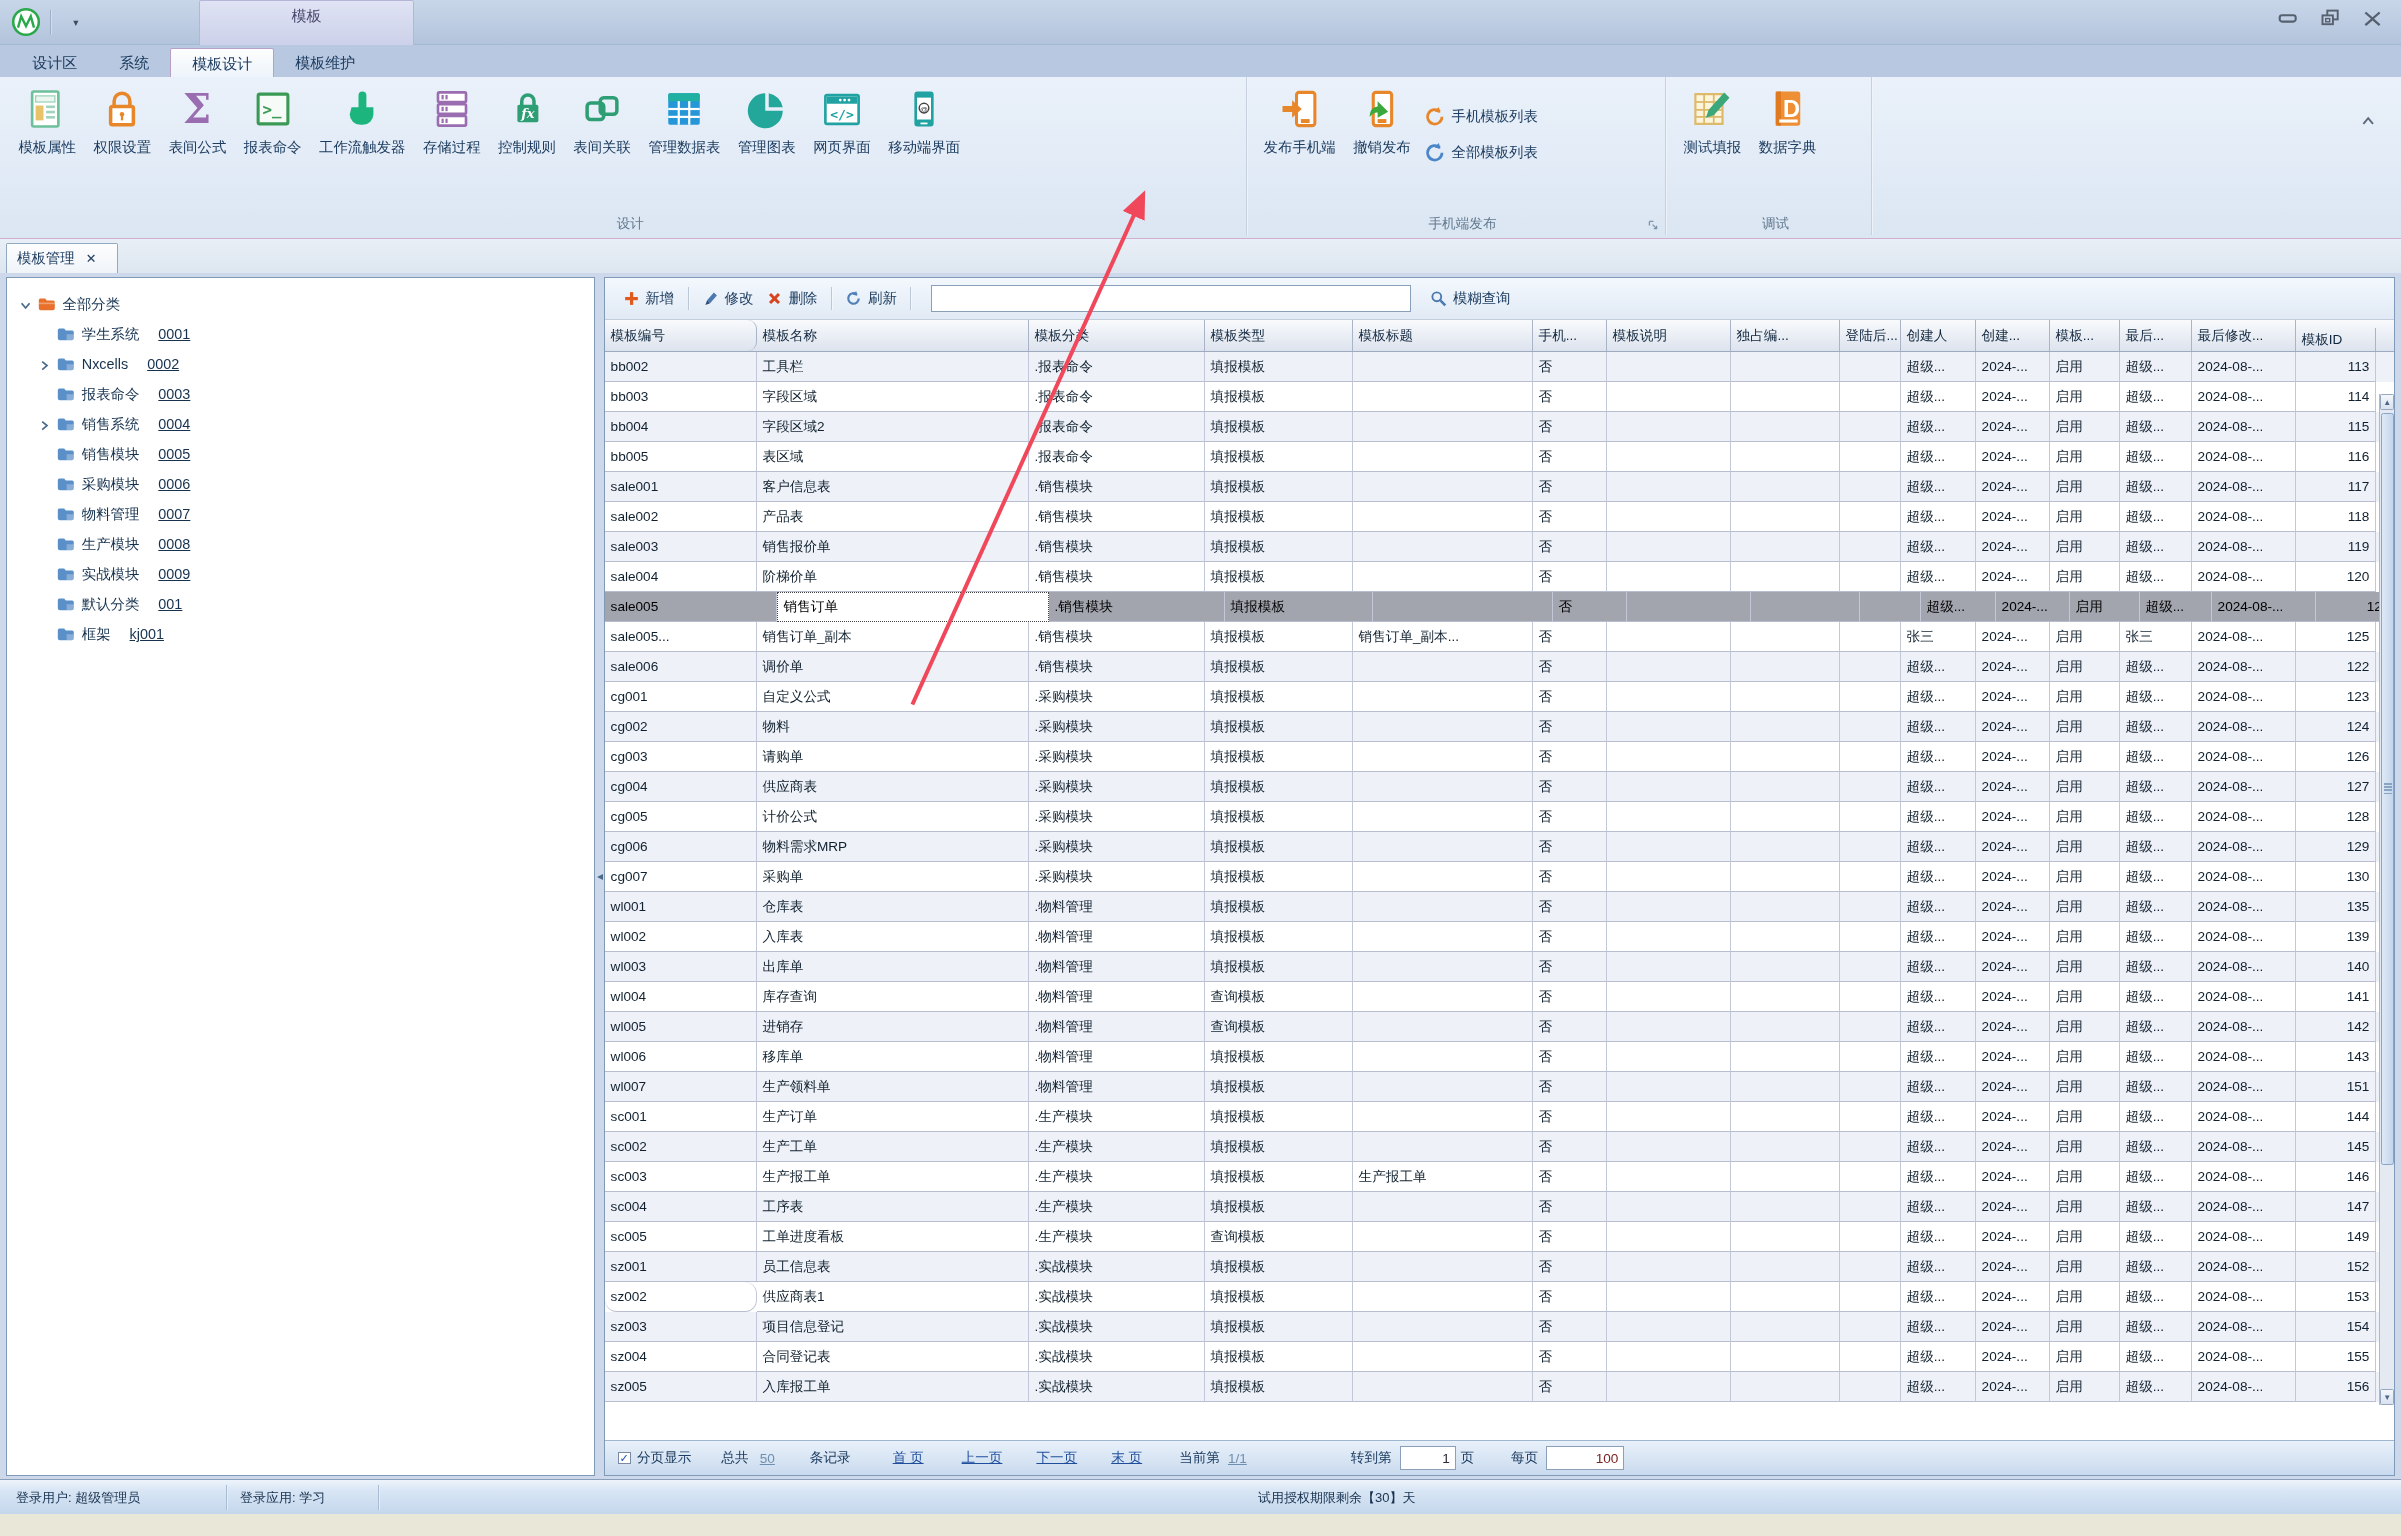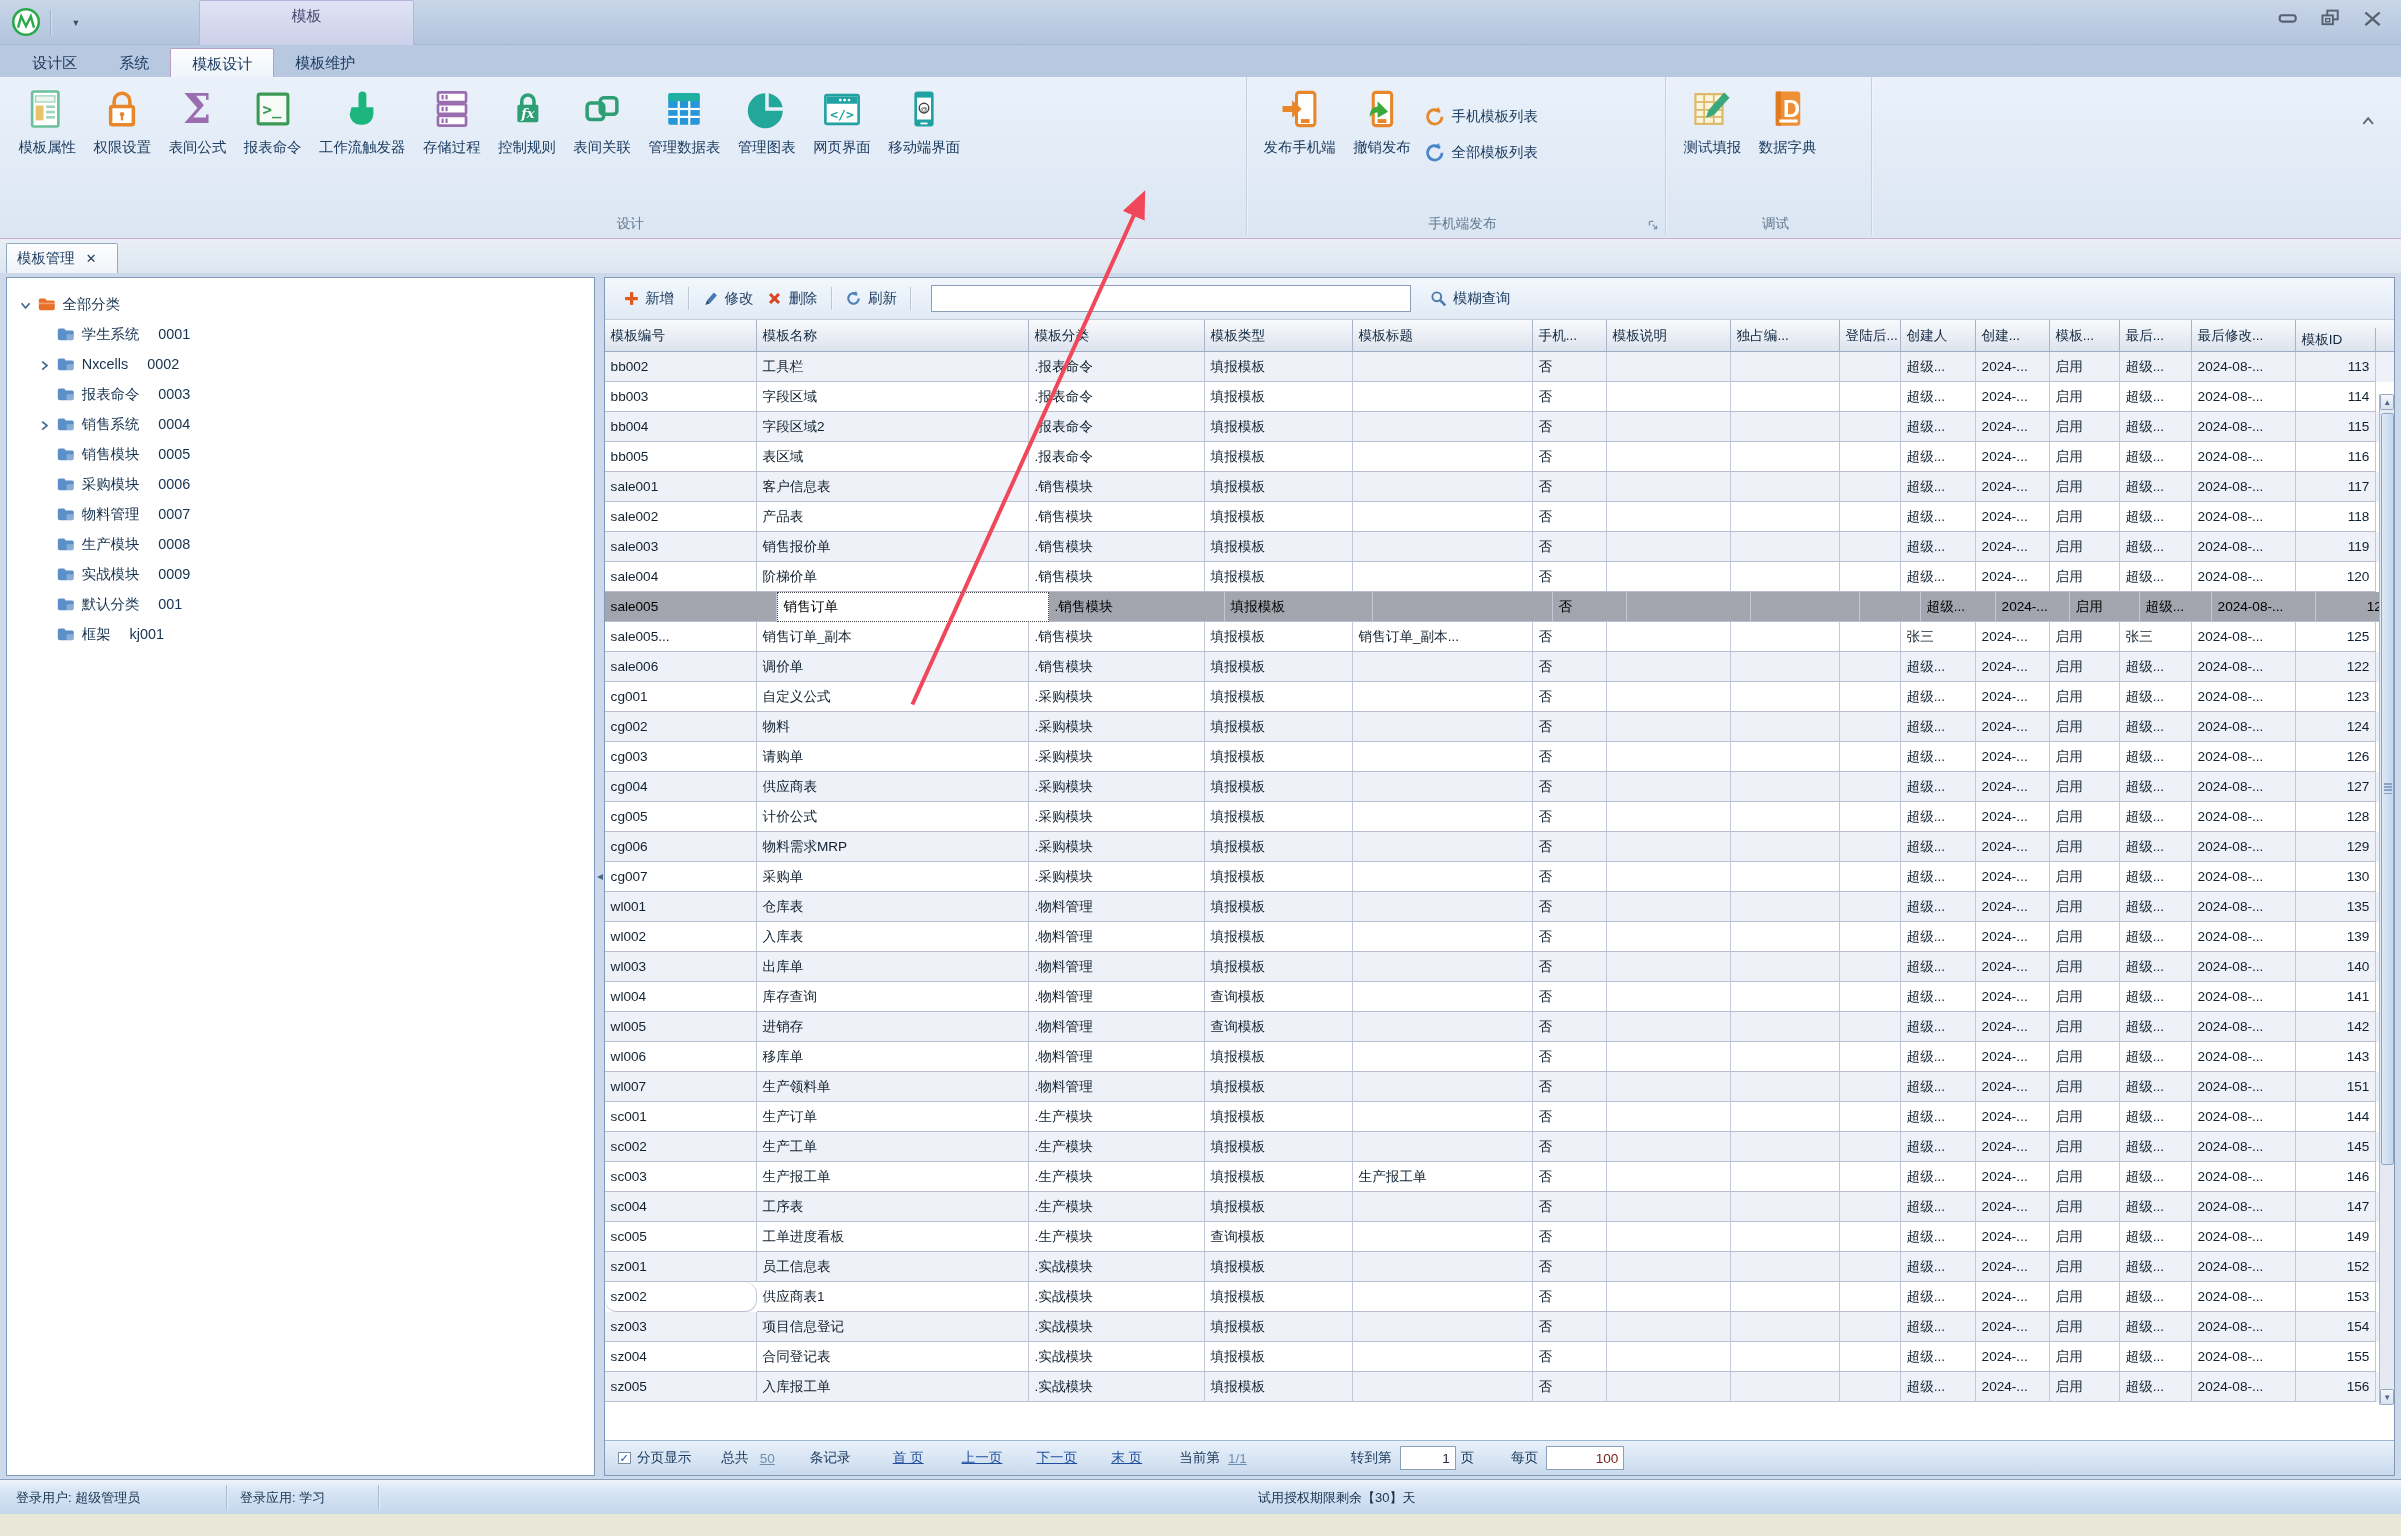--- a/index.html
+++ b/index.html
@@ -64,21 +64,21 @@
                  font-size:12px; line-height:27px; text-align:center; }
   .grid-panel { position:absolute; left:604px; top:277px; width:1791px; height:1199px;
                 background:#fff; border:0.8px solid #7e9ab8; display:flex; flex-direction:column; }
 
   
   .tree { padding-top:11.2px; font-size:14.4px; color:#16324f; }
   .titem { height:30px; display:flex; align-items:center; position:relative; }
   .titem .chev { width:11.2px; height:11.2px; margin-right:6.4px; }
   .titem .folder, .titem .folder svg { width:17.6px; height:14.4px; }
   .titem .tlabel { margin-left:7.2px; white-space:pre; }
-  .titem .tcode { margin-left:19px; }
+  .titem .tcode { margin-left:19px;text-decoration:underline; }
 
   
   .gtoolbar { height:42px; flex:none; background:linear-gradient(#f3f8fd,#e1eaf5);
               border-bottom:0.8px solid #c2cedc; display:flex; align-items:center; padding-left:11.2px; }
   .tbtn { display:flex; align-items:center; gap:5.6px; padding:3.2px 6.4px; }
   .tbtn svg { width:17px; height:17px; }
   .tbtn .tlbl { font-size:14.4px; color:#1c3c60; }
   .tsep { width:0.8px; height:22.4px; background:#bcc8d6; box-shadow:0.8px 0 0 #f4f8fc; margin:0 7.2px; }
   .search-box { margin-left:12.8px; width:480px; height:26.4px; border:0.8px solid #8aa0b8; background:#fff;
                 font-size:13.6px; padding:0 6.4px; font-family:inherit; }
@@ -536,21 +536,21 @@
     <div class="tbtn fuzzy">
       <svg viewBox="0 0 20 20">
           <circle cx="8" cy="8" r="5.2" fill="none" stroke="#4a78b0" stroke-width="2.2"></circle>
           <line x1="12.2" y1="12.2" x2="18" y2="18" stroke="#4a78b0" stroke-width="3"></line>
         </svg>
       <span class="tlbl">模糊查询</span>
     </div>
   </div>
 
   <div class="ghead" id="grid-head">
-      <div class="hcell" style="width: 152px;">模板编号</div>
+      <div class="hcell" style="width: 152px; border-radius: 9px;">模板编号</div>
       <div class="hcell" style="width: 272px;">模板名称</div>
       <div class="hcell" style="width: 176px;">模板分类</div>
       <div class="hcell" style="width: 148px;">模板类型</div>
       <div class="hcell" style="width: 180px;">模板标题</div>
       <div class="hcell" style="width: 74px;">手机...</div>
       <div class="hcell" style="width: 124px;">模板说明</div>
       <div class="hcell" style="width: 109px;">独占编...</div>
       <div class="hcell" style="width: 61px;">登陆后...</div>
       <div class="hcell" style="width: 75px;">创建人</div>
       <div class="hcell" style="width: 74px;">创建...</div>

